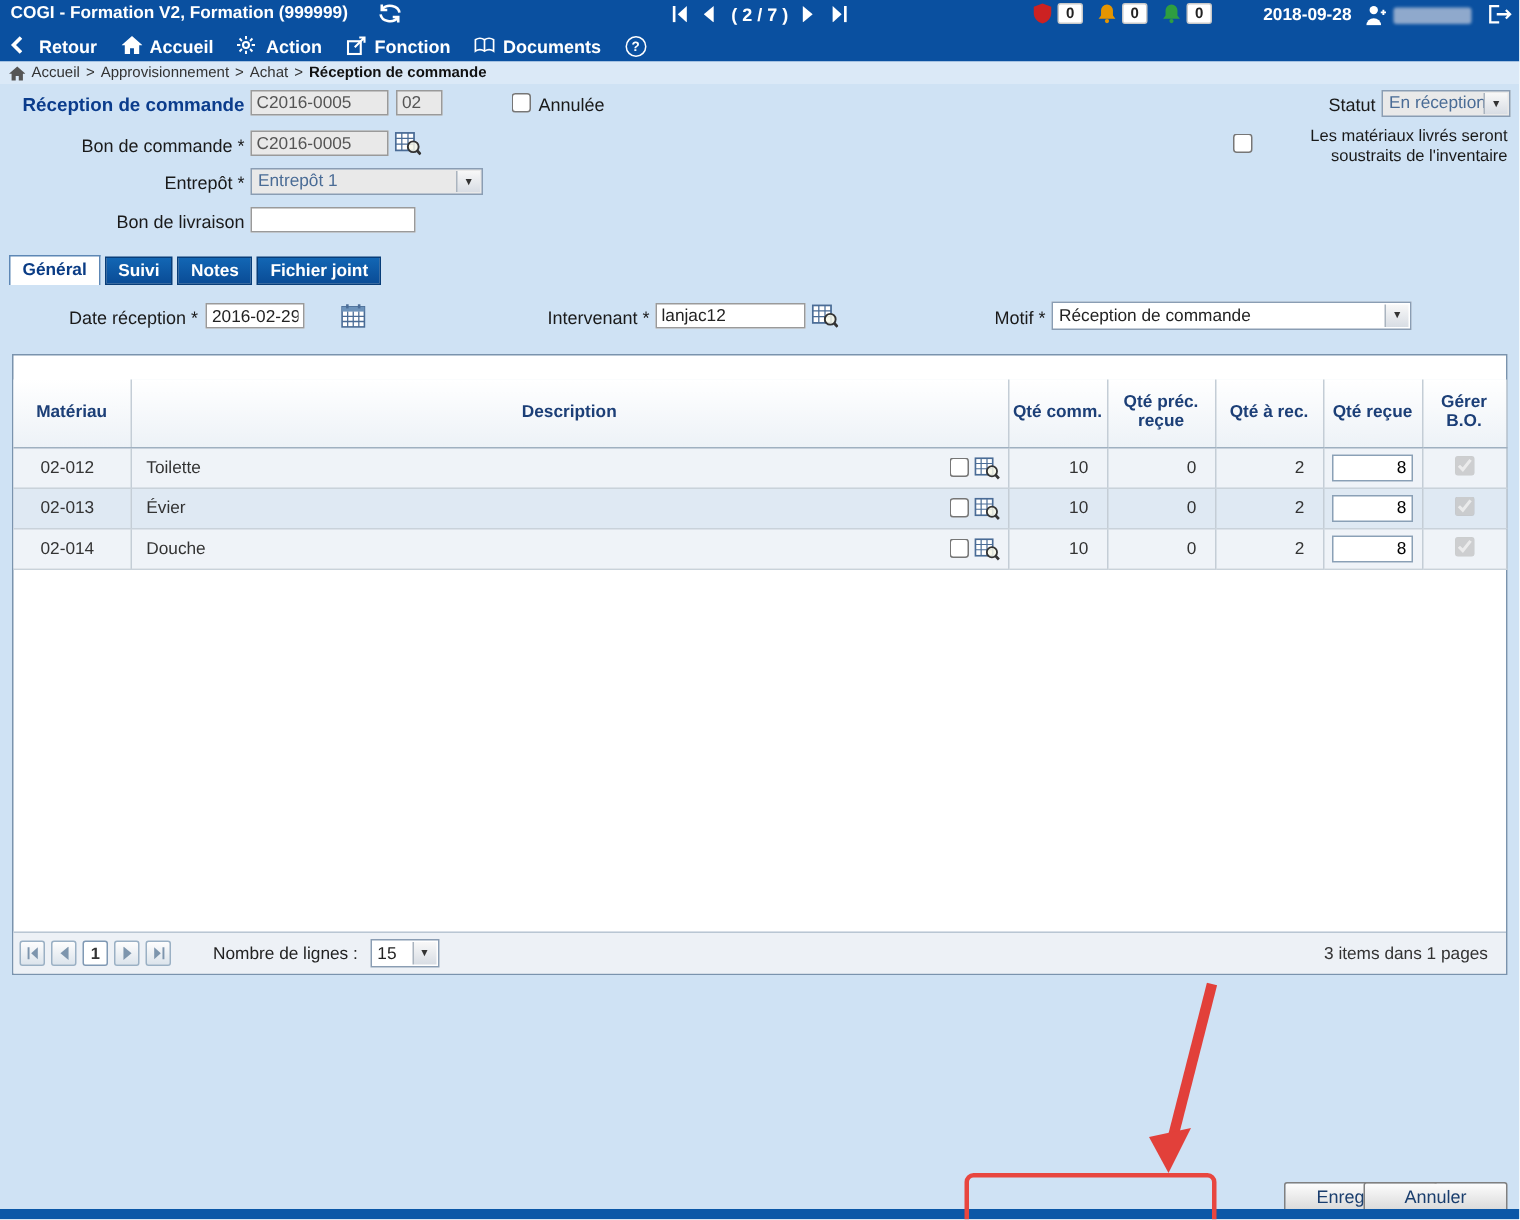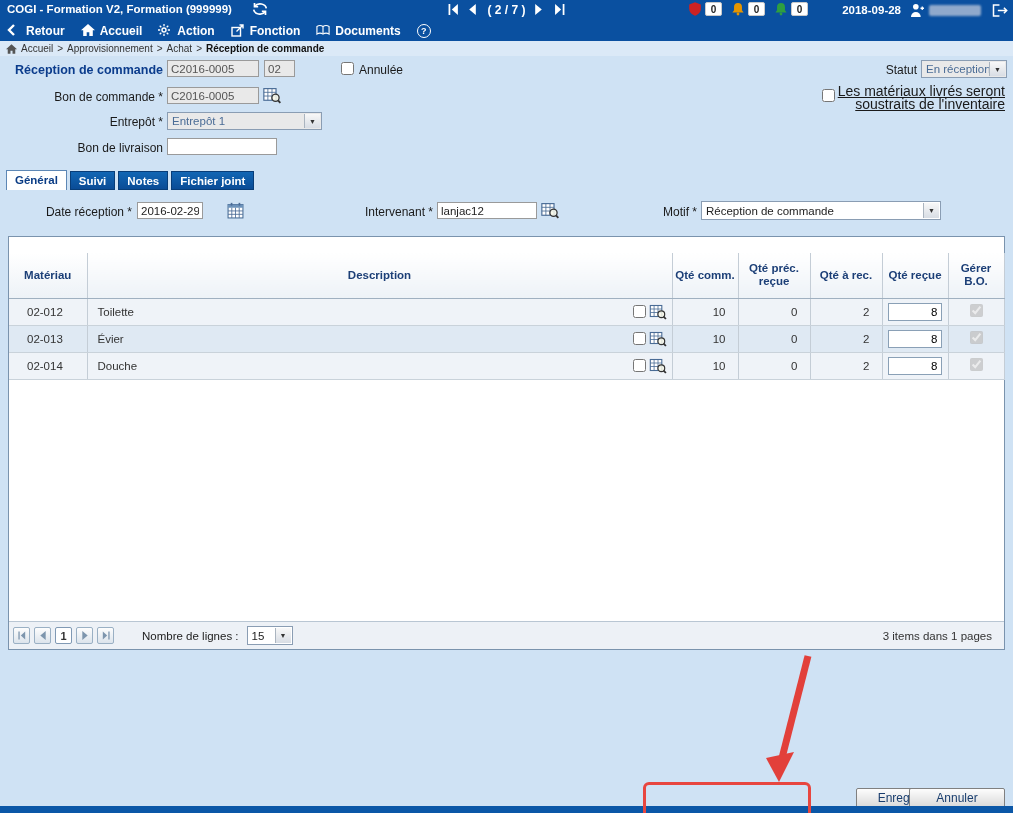--- a/index.html
+++ b/index.html
@@ -50,21 +50,21 @@
   .cb { width:13px; height:13px; accent-color:#6f6f6f; }
   .sel { position:absolute; border:1px solid #8a9db3; background:#fff; font-size:11.5px; color:#222;
          display:flex; align-items:center; padding:0 18px 0 4px; white-space:nowrap; overflow:hidden; cursor:pointer; }
   .sel::after { content:"▼"; position:absolute; right:1px; top:1px; bottom:1px; width:15px;
                 background:linear-gradient(#f8f8f8,#d8dde4); border-left:1px solid #aab4bf;
                 display:flex; align-items:center; justify-content:center; font-size:7px; color:#333; }
   .sel.gray { background:#e9e9e9; color:#4a6c96; }
   .icon-btn { position:absolute; width:18px; height:17px; display:inline-flex; cursor:pointer; }
   .meta-text { position:absolute; right:8px; top:136px; text-align:right; font-size:11.5px;
                font-style:italic; color:#1a1a1a; line-height:13px; }
-  .inv-label { font-size:14px; color:#1a1a1a; text-align:right; line-height:13px;text-decoration:underline; }
+  .inv-label { font-size:11px; color:#1a1a1a; text-align:right; line-height:13px; }
 
   
   .tabs { position:absolute; top:170px; left:6px; display:flex; align-items:flex-end; gap:3px; z-index:2; }
   .tab { padding:3px 8px 2px; font-size:11.5px; font-weight:bold; cursor:pointer;
          background:linear-gradient(#1266b4,#0a4c96); color:#fff; border:1px solid #083d78; }
   .tab.active { background:#fff; color:#0a3c85; border:1px solid #5d87b5; border-bottom:none; padding-bottom:4px; }
 
   
   .grid { position:absolute; left:8px; top:236px; width:997px; height:414px; background:#fff;
           border:1px solid #7a93ad; z-index:1; }

